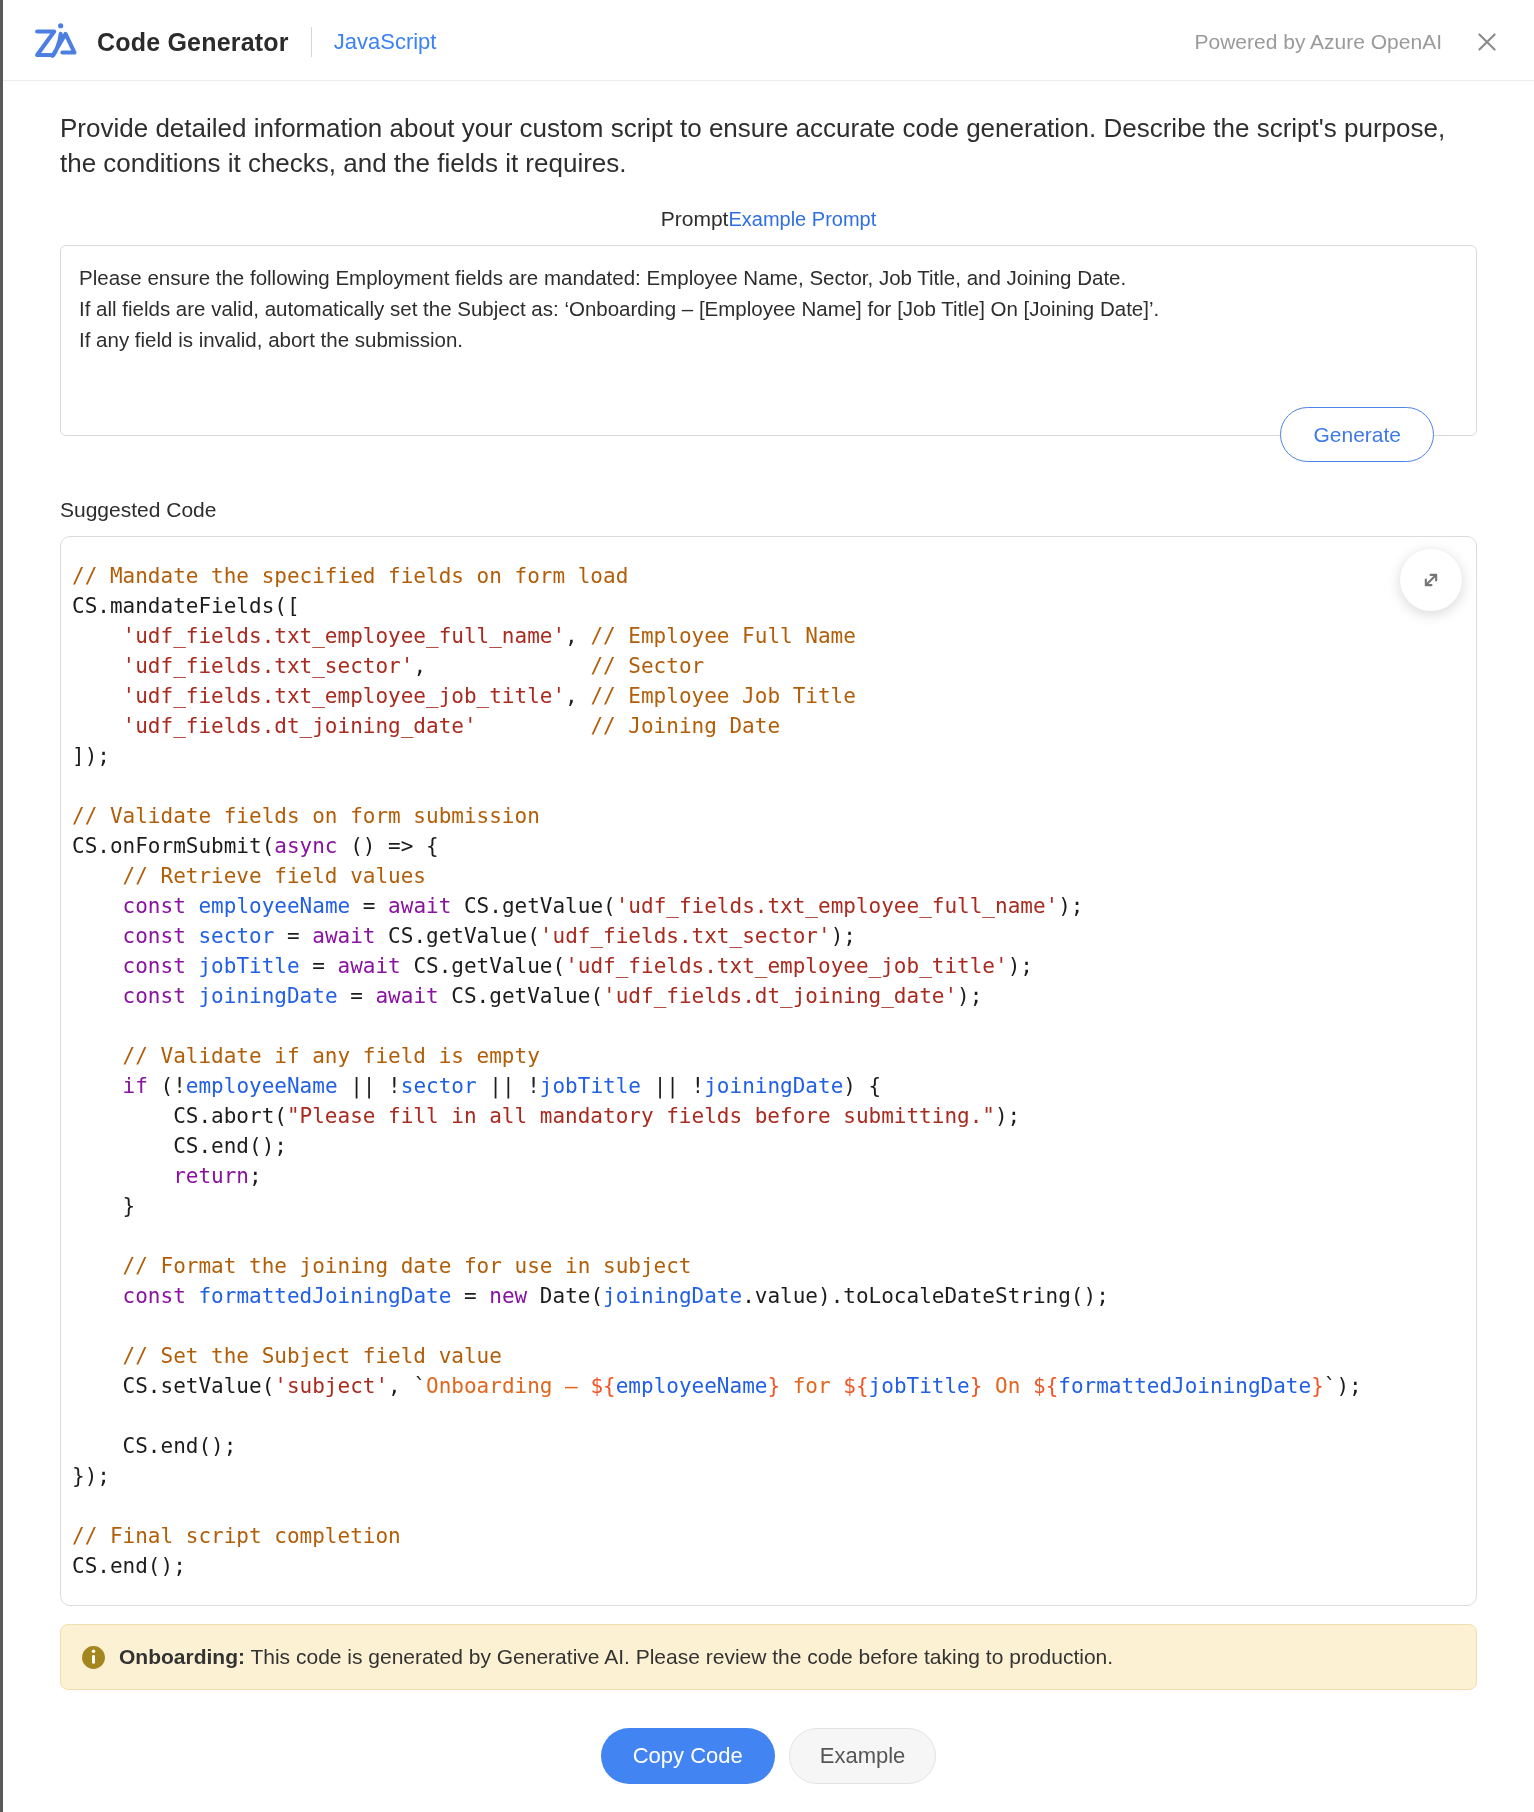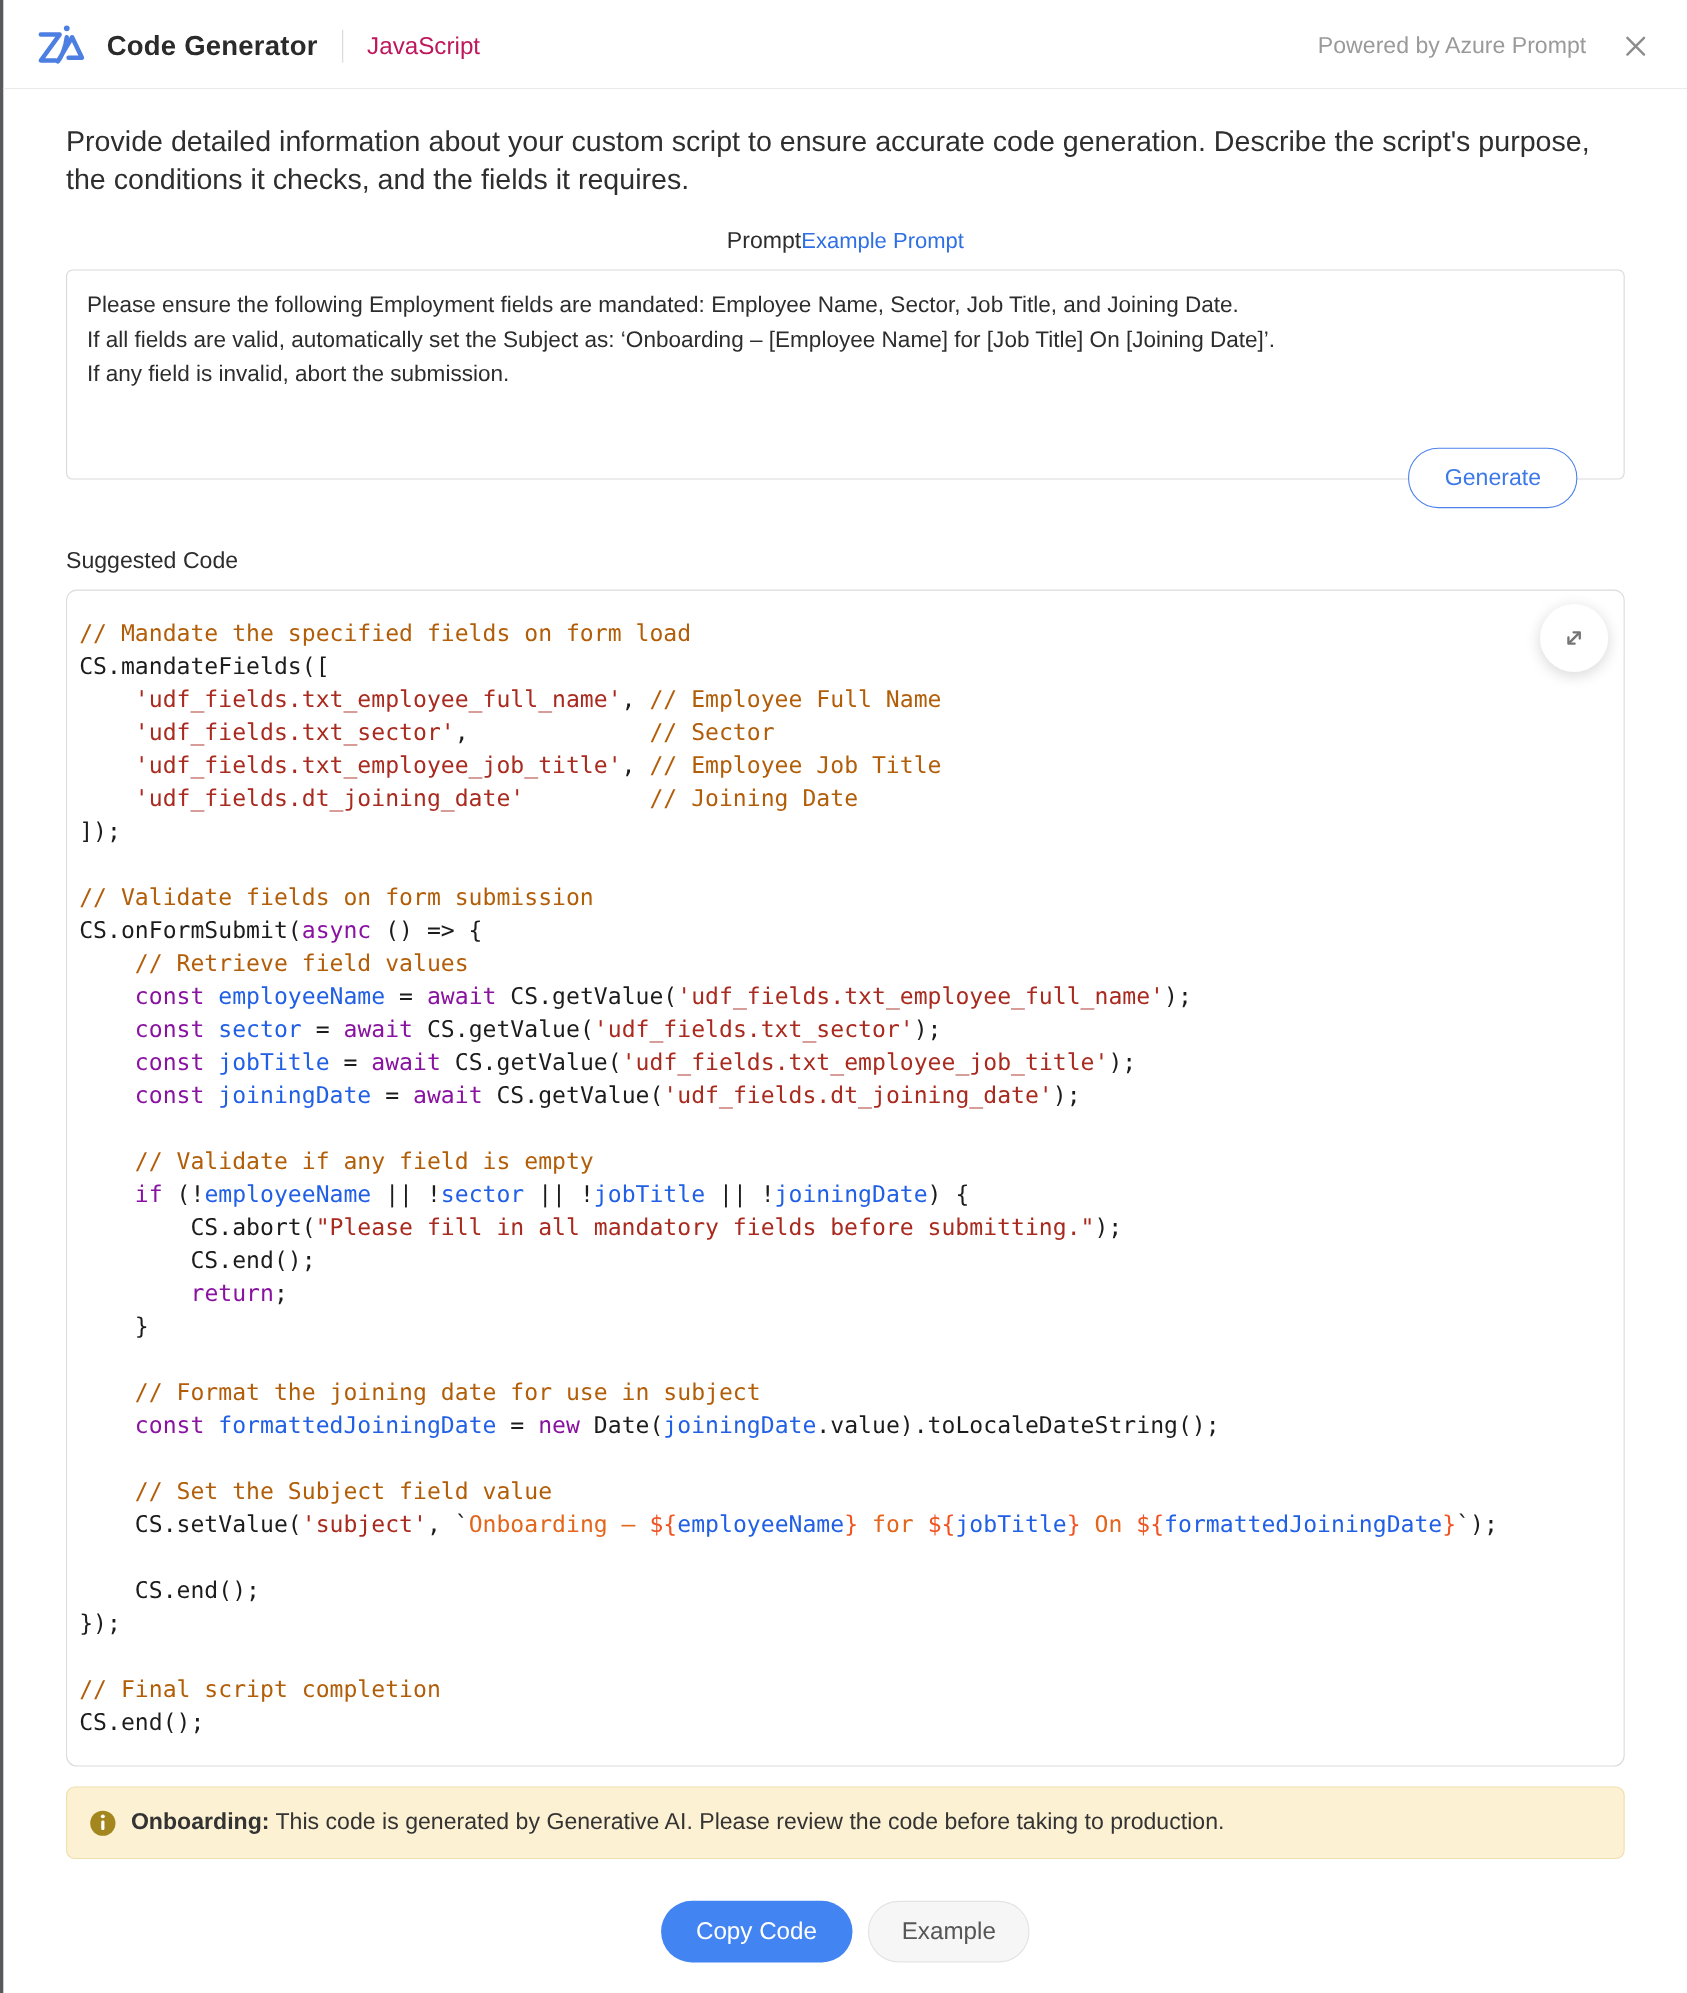--- a/index.html
+++ b/index.html
@@ -22,21 +22,21 @@
   .topbar {
     height: 81px;
     display: flex;
     align-items: center;
     padding: 4px 30px 0 26px;
     border-bottom: 1px solid #ebebeb;
   }
   .logo { width: 52px; height: 52px; display: inline-flex; margin-right: 16px; }
   .dialog-title { font-size: 25px; font-weight: 700; color: #2b2b2b; letter-spacing: 0.2px; }
   .vdiv { width: 1px; height: 30px; background: #d6d6d6; margin: 0 22px; }
-  .lang { font-size: 22px; color: #be185d; }
+  .lang { font-size: 22px; color: #3b82f6; }
   .spacer { flex: 1; }
   .powered { font-size: 21px; color: #9a9a9a; margin-right: 28px; }
   .close-btn {
     background: none; border: none; cursor: pointer;
     width: 34px; height: 34px; display: inline-flex; align-items: center; justify-content: center;
   }
 
   
   .content { padding: 30px 57px 0 57px; }
   .desc { font-size: 26px; line-height: 35px; color: #2e2e2e; margin-bottom: 26px; }
@@ -153,21 +153,21 @@
       <svg viewBox="0 0 64 64" width="52" height="52" fill="none" stroke="#4d7fe3" stroke-width="5" stroke-linecap="round" stroke-linejoin="round">
         <path d="M10 19 H31 L10 48 H27"></path>
         <circle cx="39" cy="12" r="3.2" fill="#4d7fe3" stroke="none"></circle>
         <path d="M39 22 C38 32, 33 45, 29 49 L45 22 L56 45 L41 45"></path>
       </svg>
     </span>
     <h1 class="dialog-title">Code Generator</h1>
     <span class="vdiv"></span>
     <span class="lang">JavaScript</span>
     <span class="spacer"></span>
-    <span class="powered">Powered by Azure Prompt</span>
+    <span class="powered">Powered by Azure OpenAI</span>
     <button class="close-btn" title="Close">
       <svg viewBox="0 0 24 24" width="26" height="26" stroke="#8c8c8c" stroke-width="2" stroke-linecap="round">
         <path d="M5 5 L19 19 M19 5 L5 19"></path>
       </svg>
     </button>
   </header>
 
   <main class="content">
 
     <p class="desc">Provide detailed information about your custom script to ensure accurate code generation. Describe the script's purpose, the conditions it checks, and the fields it requires.</p>

